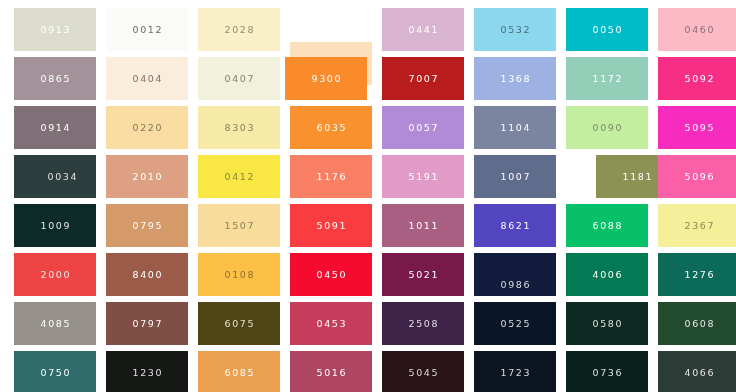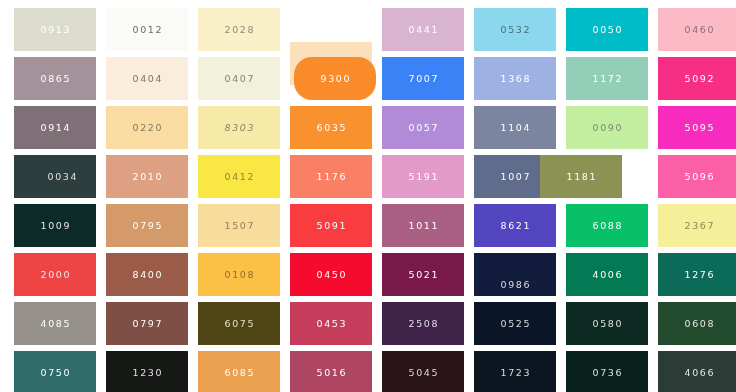--- a/index.html
+++ b/index.html
@@ -80,44 +80,44 @@
     <div class="swatch-row" style="top: 57px;">
       <div class="swatch" style="left: 14px; background: rgb(163, 146, 154);">
         <span class="swatch-code" style="color: rgb(255, 255, 255);">0865</span>
       </div>
       <div class="swatch" style="left: 106px; background: rgb(250, 237, 220);">
         <span class="swatch-code" style="color: rgb(122, 116, 104);">0404</span>
       </div>
       <div class="swatch" style="left: 198px; background: rgb(242, 242, 220);">
         <span class="swatch-code" style="color: rgb(132, 132, 110);">0407</span>
       </div>
-      <div class="swatch" style="left: 294px; background: rgb(249, 139, 43); border-radius: 18px;">
+      <div class="swatch" style="left: 285px; background: rgb(249, 139, 43);">
         <span class="swatch-code" style="color: rgb(255, 255, 255);">9300</span>
       </div>
-      <div class="swatch" style="left: 382px; background: #3b82f6;">
+      <div class="swatch" style="left: 382px; background: #b91c1c;">
         <span class="swatch-code" style="color: rgb(255, 255, 255);">7007</span>
       </div>
       <div class="swatch" style="left: 474px; background: rgb(158, 177, 227);">
         <span class="swatch-code" style="color: rgb(255, 255, 255);">1368</span>
       </div>
       <div class="swatch" style="left: 566px; background: rgb(147, 206, 184);">
         <span class="swatch-code" style="color: rgb(255, 255, 255);">1172</span>
       </div>
       <div class="swatch" style="left: 658px; background: rgb(247, 46, 133);">
         <span class="swatch-code" style="color: rgb(255, 255, 255);">5092</span>
       </div>
     </div>
     <div class="swatch-row" style="top: 106px;">
       <div class="swatch" style="left: 14px; background: rgb(127, 112, 120);">
         <span class="swatch-code" style="color: rgb(255, 255, 255);">0914</span>
       </div>
       <div class="swatch" style="left: 106px; background: rgb(248, 220, 162);">
         <span class="swatch-code" style="color: rgb(130, 120, 94);">0220</span>
       </div>
-      <div class="swatch" style="left: 198px; background: rgb(247, 234, 168); font-style: italic;">
+      <div class="swatch" style="left: 198px; background: rgb(247, 234, 168);">
         <span class="swatch-code" style="color: rgb(138, 132, 96);">8303</span>
       </div>
       <div class="swatch" style="left: 290px; background: rgb(249, 145, 47);">
         <span class="swatch-code" style="color: rgb(255, 255, 255);">6035</span>
       </div>
       <div class="swatch" style="left: 382px; background: rgb(177, 139, 216);">
         <span class="swatch-code" style="color: rgb(255, 255, 255);">0057</span>
       </div>
       <div class="swatch" style="left: 474px; background: rgb(123, 133, 160);">
         <span class="swatch-code" style="color: rgb(255, 255, 255);">1104</span>
@@ -141,21 +141,21 @@
       </div>
       <div class="swatch" style="left: 290px; background: rgb(250, 128, 101);">
         <span class="swatch-code" style="color: rgb(255, 255, 255);">1176</span>
       </div>
       <div class="swatch" style="left: 382px; background: rgb(226, 154, 200);">
         <span class="swatch-code" style="color: rgb(255, 255, 255);">5191</span>
       </div>
       <div class="swatch" style="left: 474px; background: rgb(95, 108, 139);">
         <span class="swatch-code" style="color: rgb(255, 255, 255);">1007</span>
       </div>
-      <div class="swatch" style="left: 540px; background: rgb(139, 146, 83);">
+      <div class="swatch" style="left: 596px; background: rgb(139, 146, 83);">
         <span class="swatch-code" style="color: rgb(255, 255, 255);">1181</span>
       </div>
       <div class="swatch" style="left: 658px; background: rgb(251, 95, 168);">
         <span class="swatch-code" style="color: rgb(255, 255, 255);">5096</span>
       </div>
     </div>
     <div class="swatch-row" style="top: 204px;">
       <div class="swatch" style="left: 14px; background: rgb(11, 42, 40);">
         <span class="swatch-code" style="color: rgb(232, 232, 232);">1009</span>
       </div>

